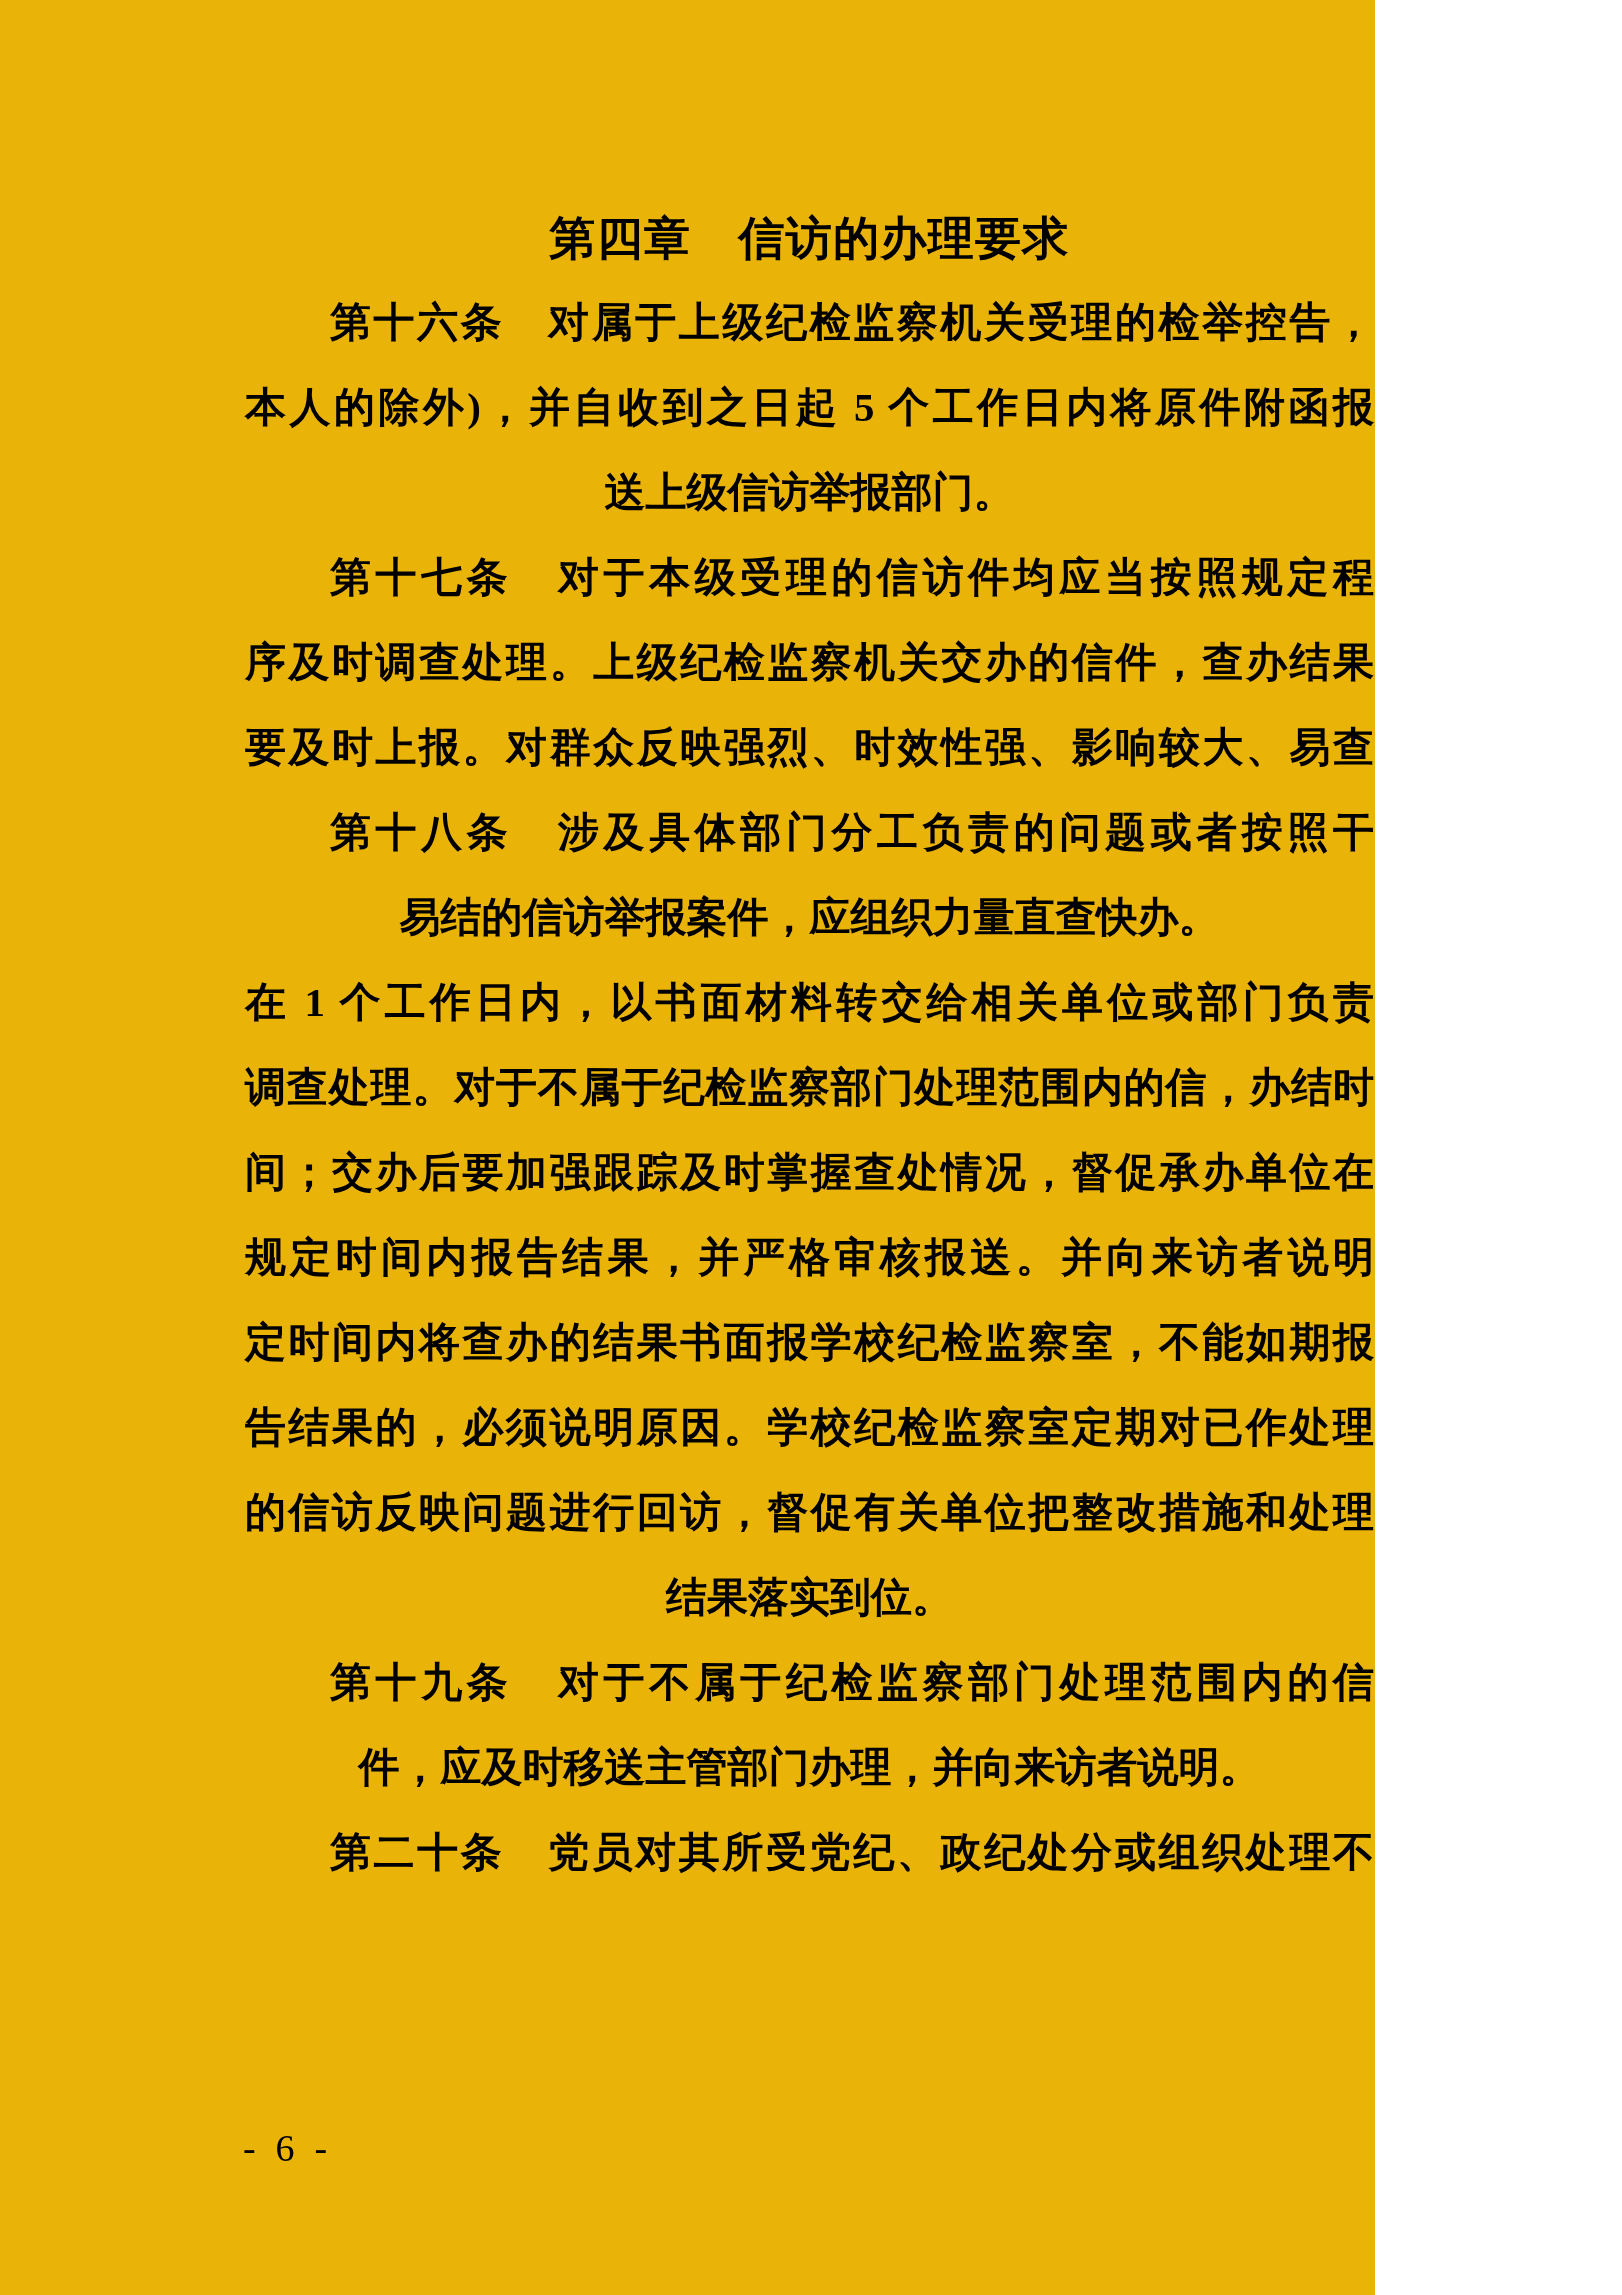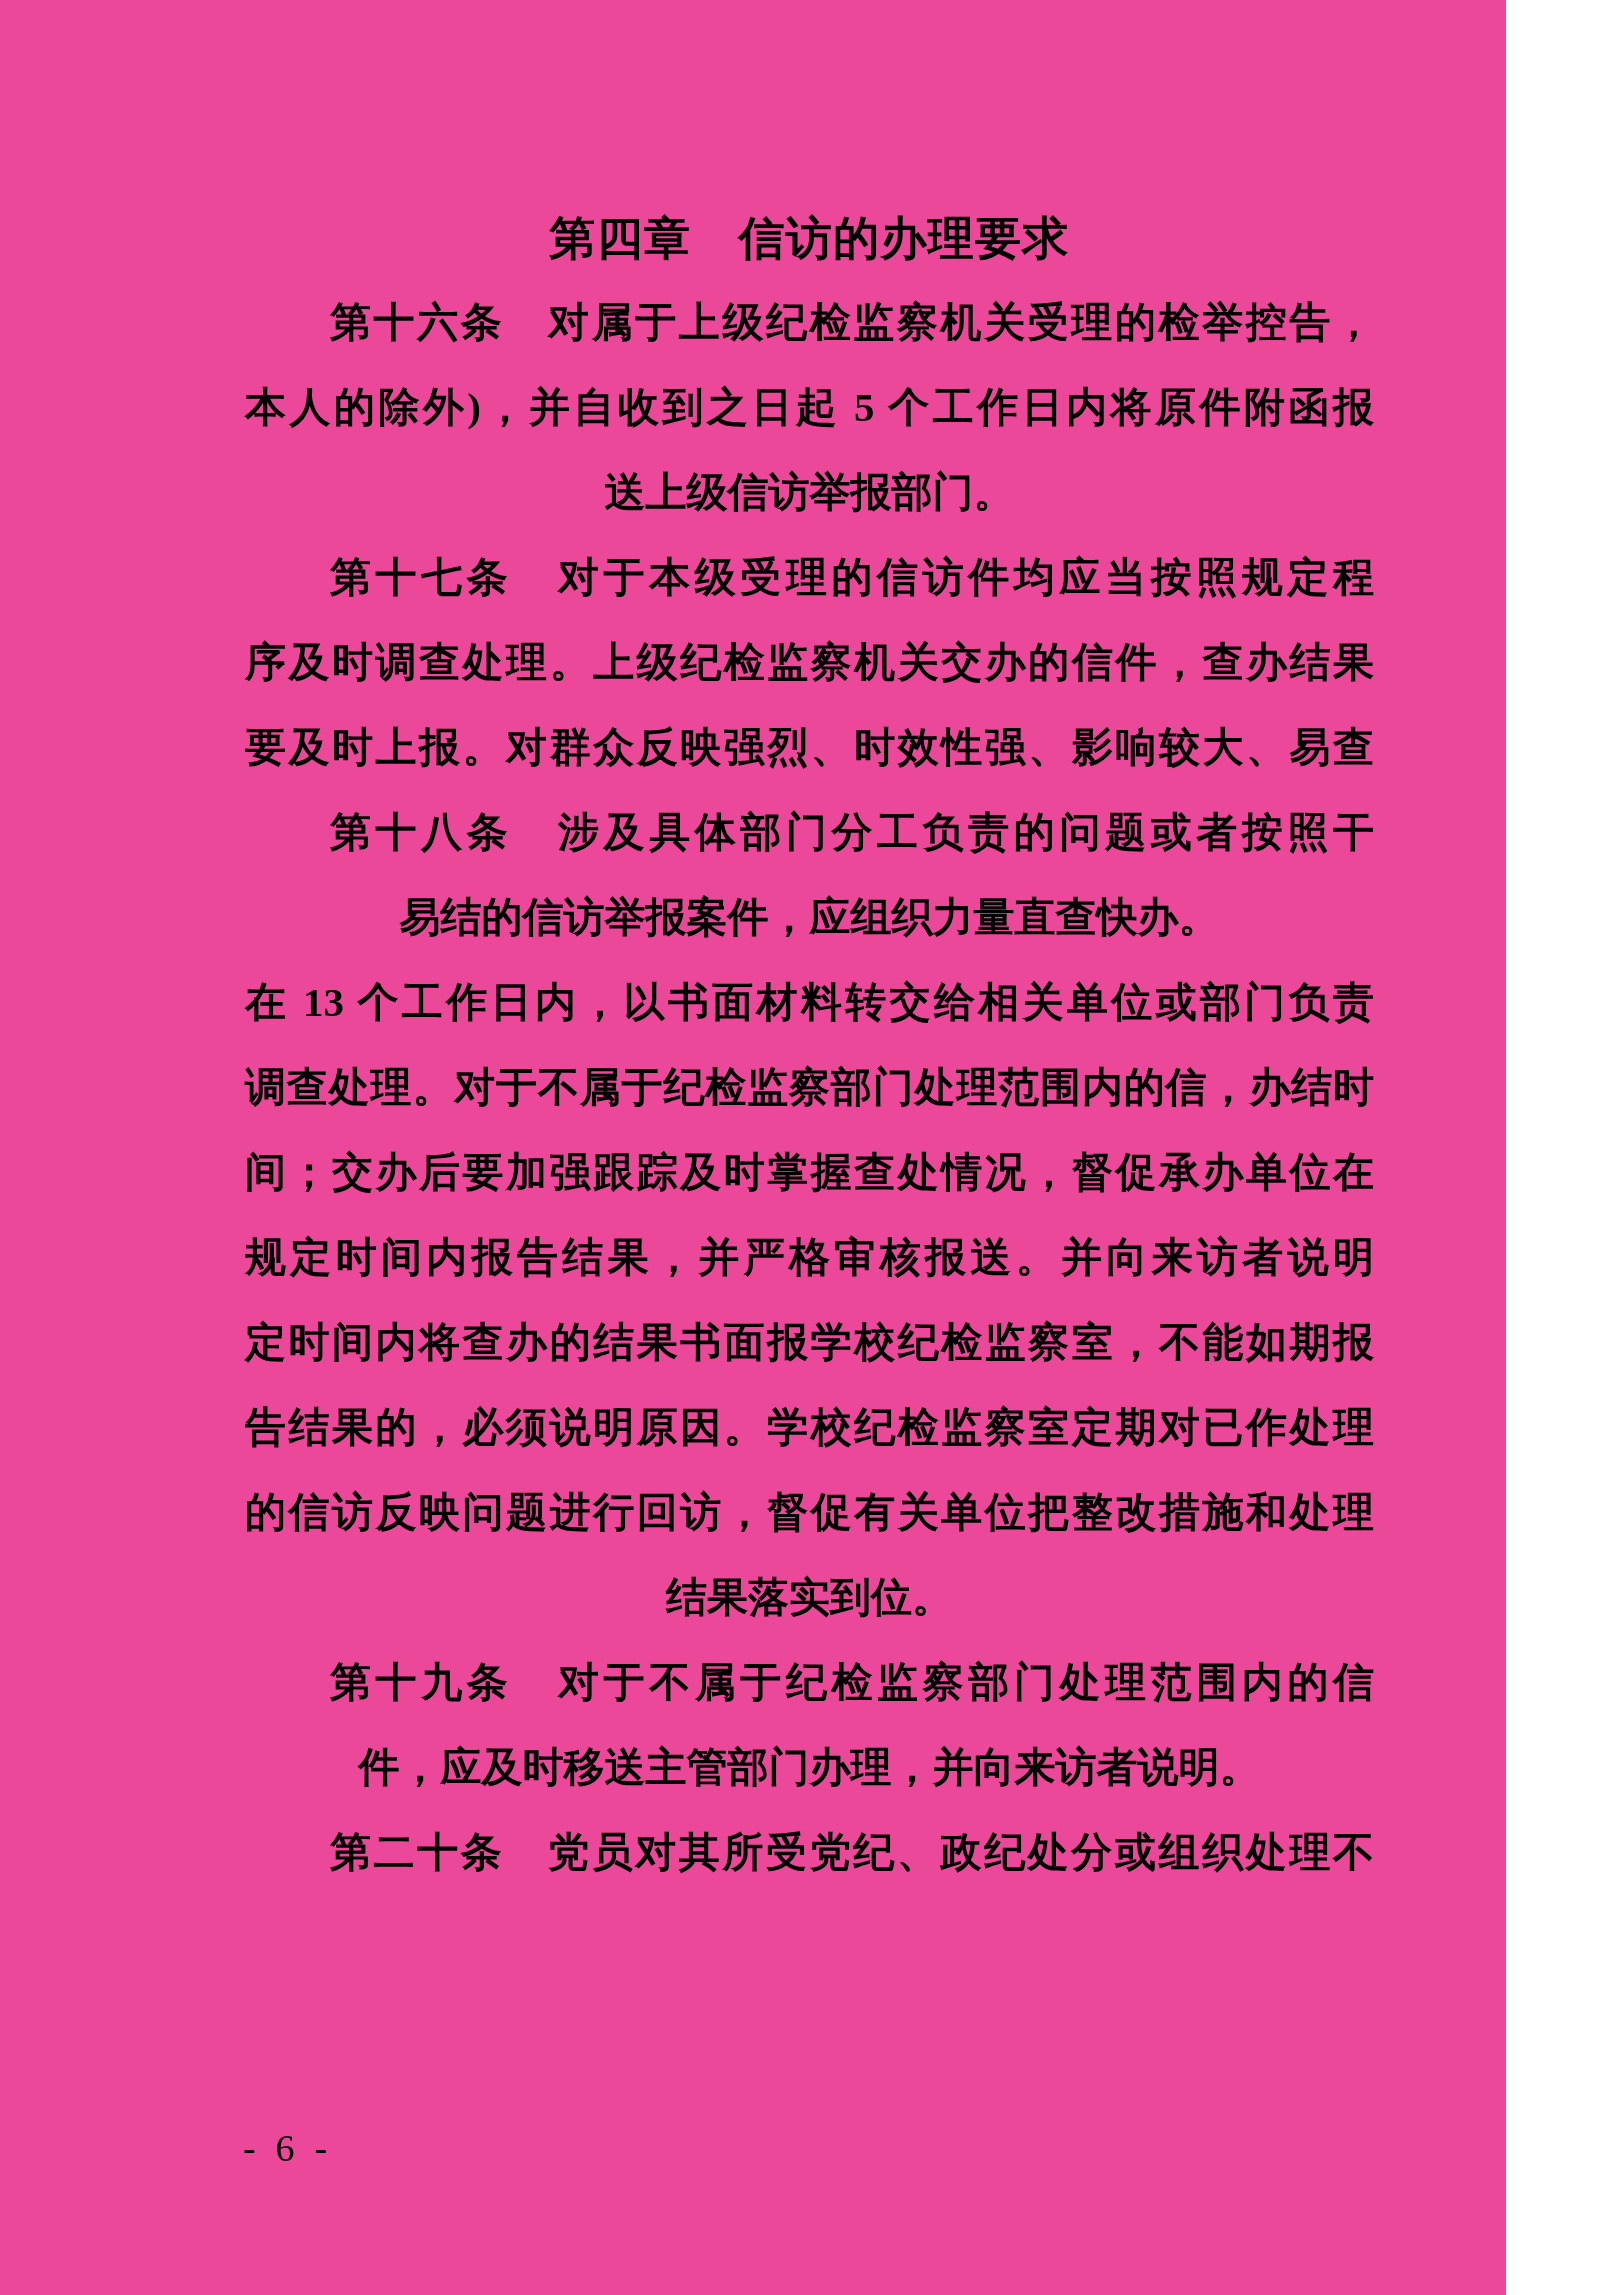--- a/index.html
+++ b/index.html
@@ -11,23 +11,23 @@
     height: 2295px;
     background: #ffffff;
     color: #000000;
     font-family: "Liberation Serif", "DejaVu Serif", serif;
     position: relative;
     overflow: hidden;
   }
   .page {
     position: absolute;
     left: 0; top: 0;
-    width: 1506px;
+    width: 1375px;
     height: 2295px;
-    background: #ec4899;
+    background: #eab308;
   }
   #chapter-title {
     position: absolute;
     top: 209px;
     left: 245px;
     width: 1129px;
     margin: 0;
     text-align: center;
     font-size: 46px;
     line-height: 59px;
@@ -78,21 +78,21 @@
 
   <div id="body-text">
       <div class="line indent fill">第十六条　对属于上级纪检监察机关受理的检举控告，</div>
       <div class="line fill">本人的除外)，并自收到之日起 5 个工作日内将原件附函报</div>
       <div class="line">送上级信访举报部门。</div>
       <div class="line indent fill">第十七条　对于本级受理的信访件均应当按照规定程</div>
       <div class="line fill">序及时调查处理。上级纪检监察机关交办的信件，查办结果</div>
       <div class="line fill">要及时上报。对群众反映强烈、时效性强、影响较大、易查</div>
       <div class="line indent fill">第十八条　涉及具体部门分工负责的问题或者按照干</div>
       <div class="line">易结的信访举报案件，应组织力量直查快办。</div>
-      <div class="line fill">在 13 个工作日内，以书面材料转交给相关单位或部门负责</div>
+      <div class="line fill">在 1 个工作日内，以书面材料转交给相关单位或部门负责</div>
       <div class="line fill">调查处理。对于不属于纪检监察部门处理范围内的信，办结时</div>
       <div class="line fill">间；交办后要加强跟踪及时掌握查处情况，督促承办单位在</div>
       <div class="line fill">规定时间内报告结果，并严格审核报送。并向来访者说明</div>
       <div class="line fill">定时间内将查办的结果书面报学校纪检监察室，不能如期报</div>
       <div class="line fill">告结果的，必须说明原因。学校纪检监察室定期对已作处理</div>
       <div class="line fill">的信访反映问题进行回访，督促有关单位把整改措施和处理</div>
       <div class="line">结果落实到位。</div>
       <div class="line indent fill">第十九条　对于不属于纪检监察部门处理范围内的信</div>
       <div class="line">件，应及时移送主管部门办理，并向来访者说明。</div>
       <div class="line indent fill">第二十条　党员对其所受党纪、政纪处分或组织处理不</div>

